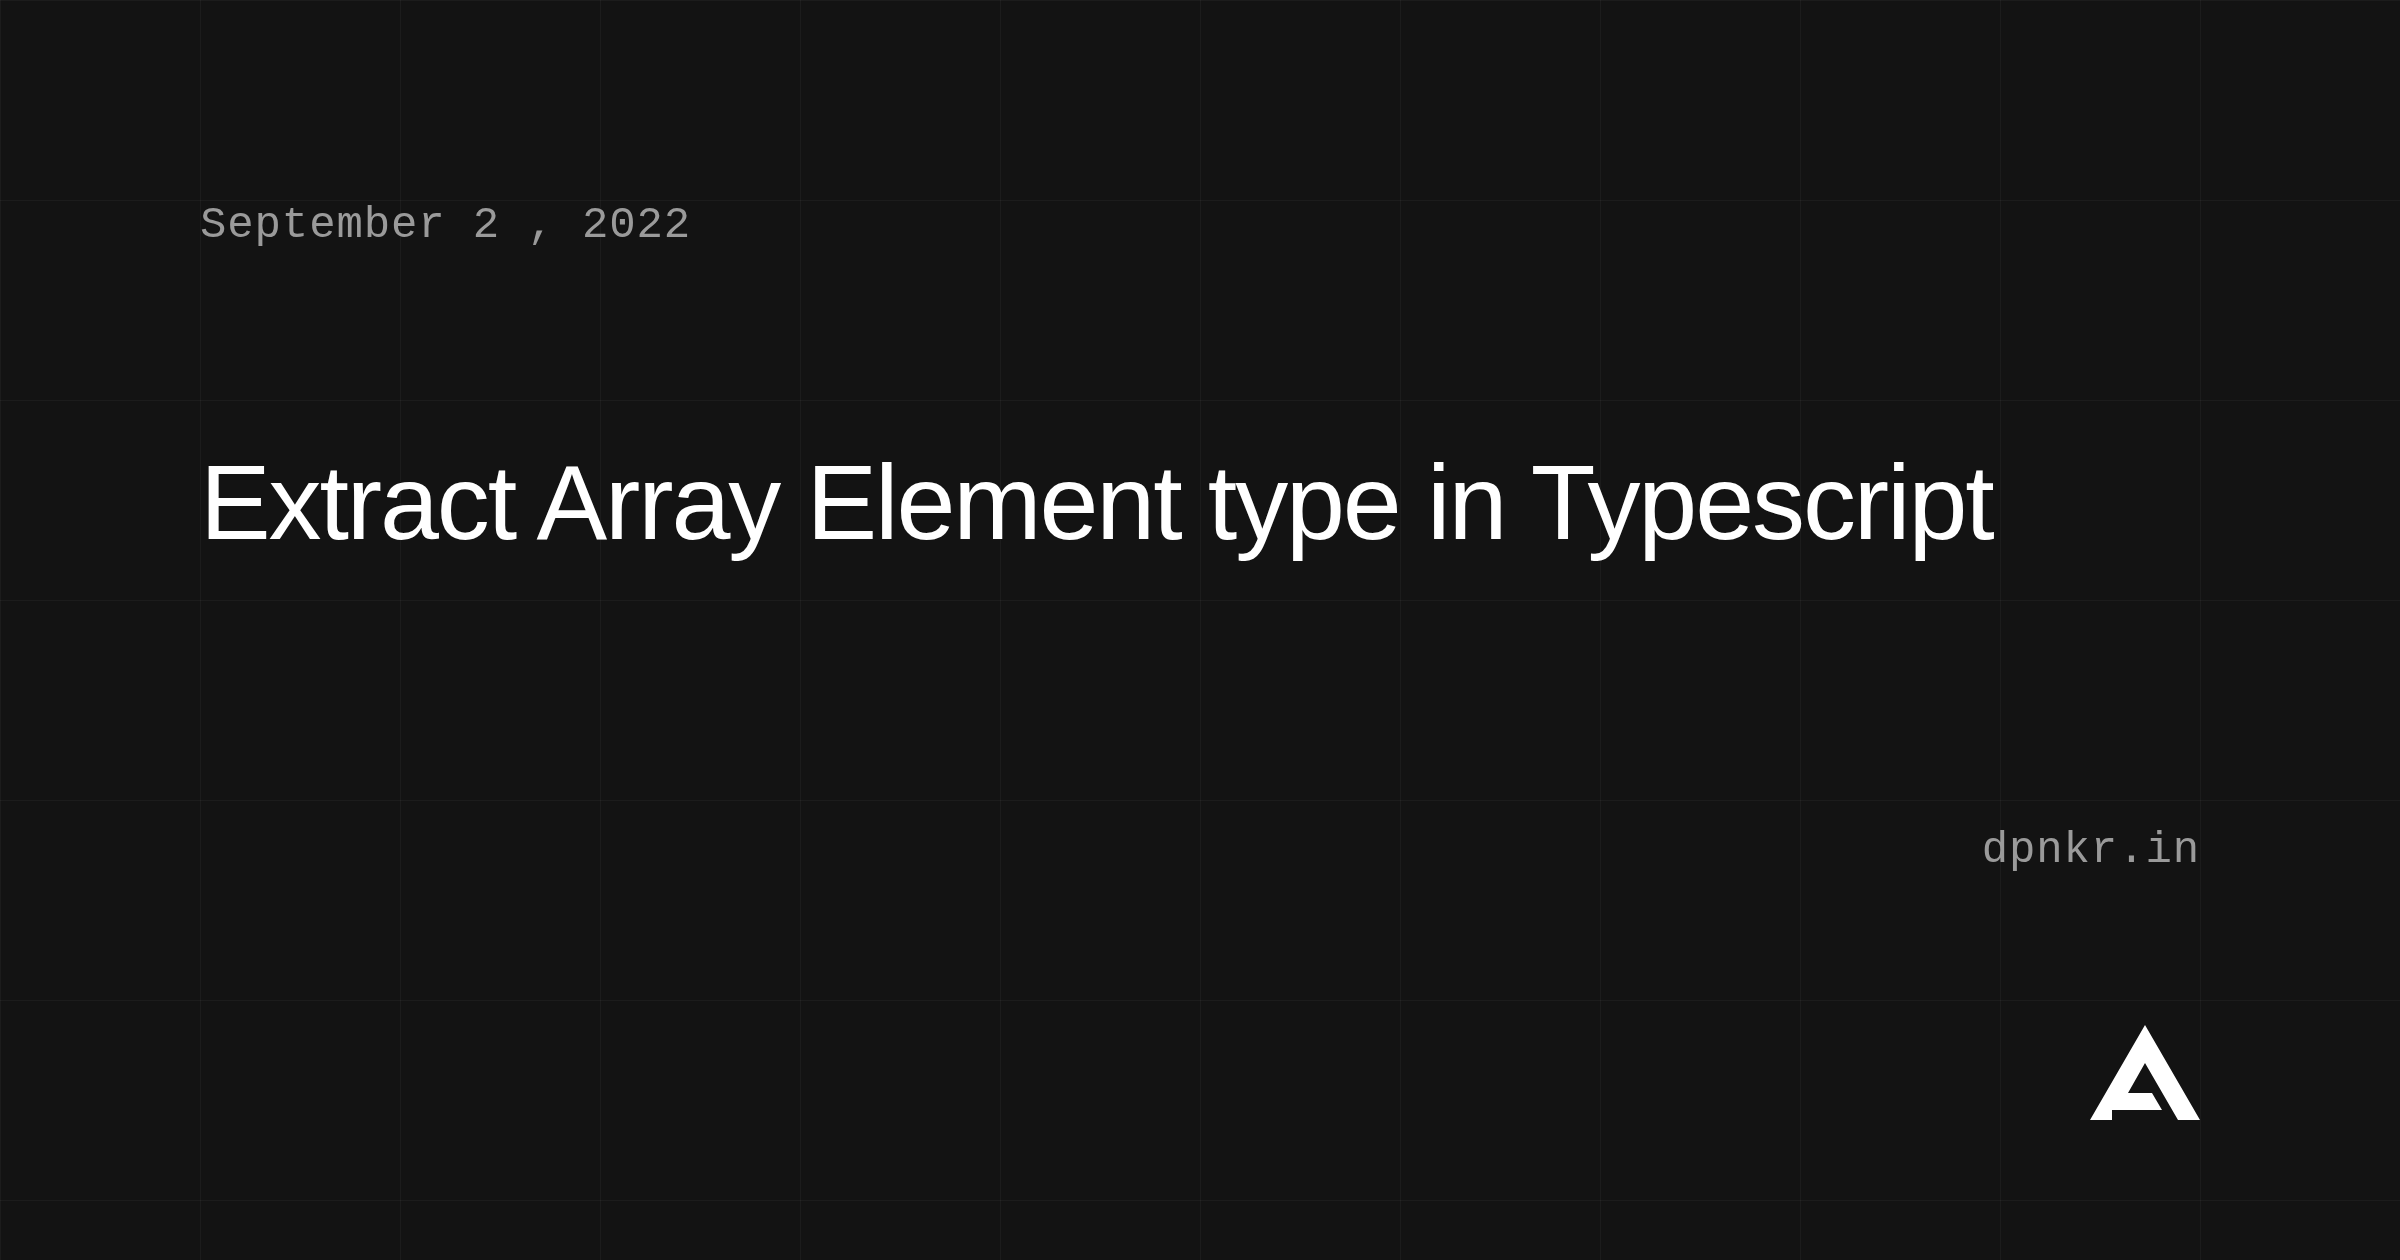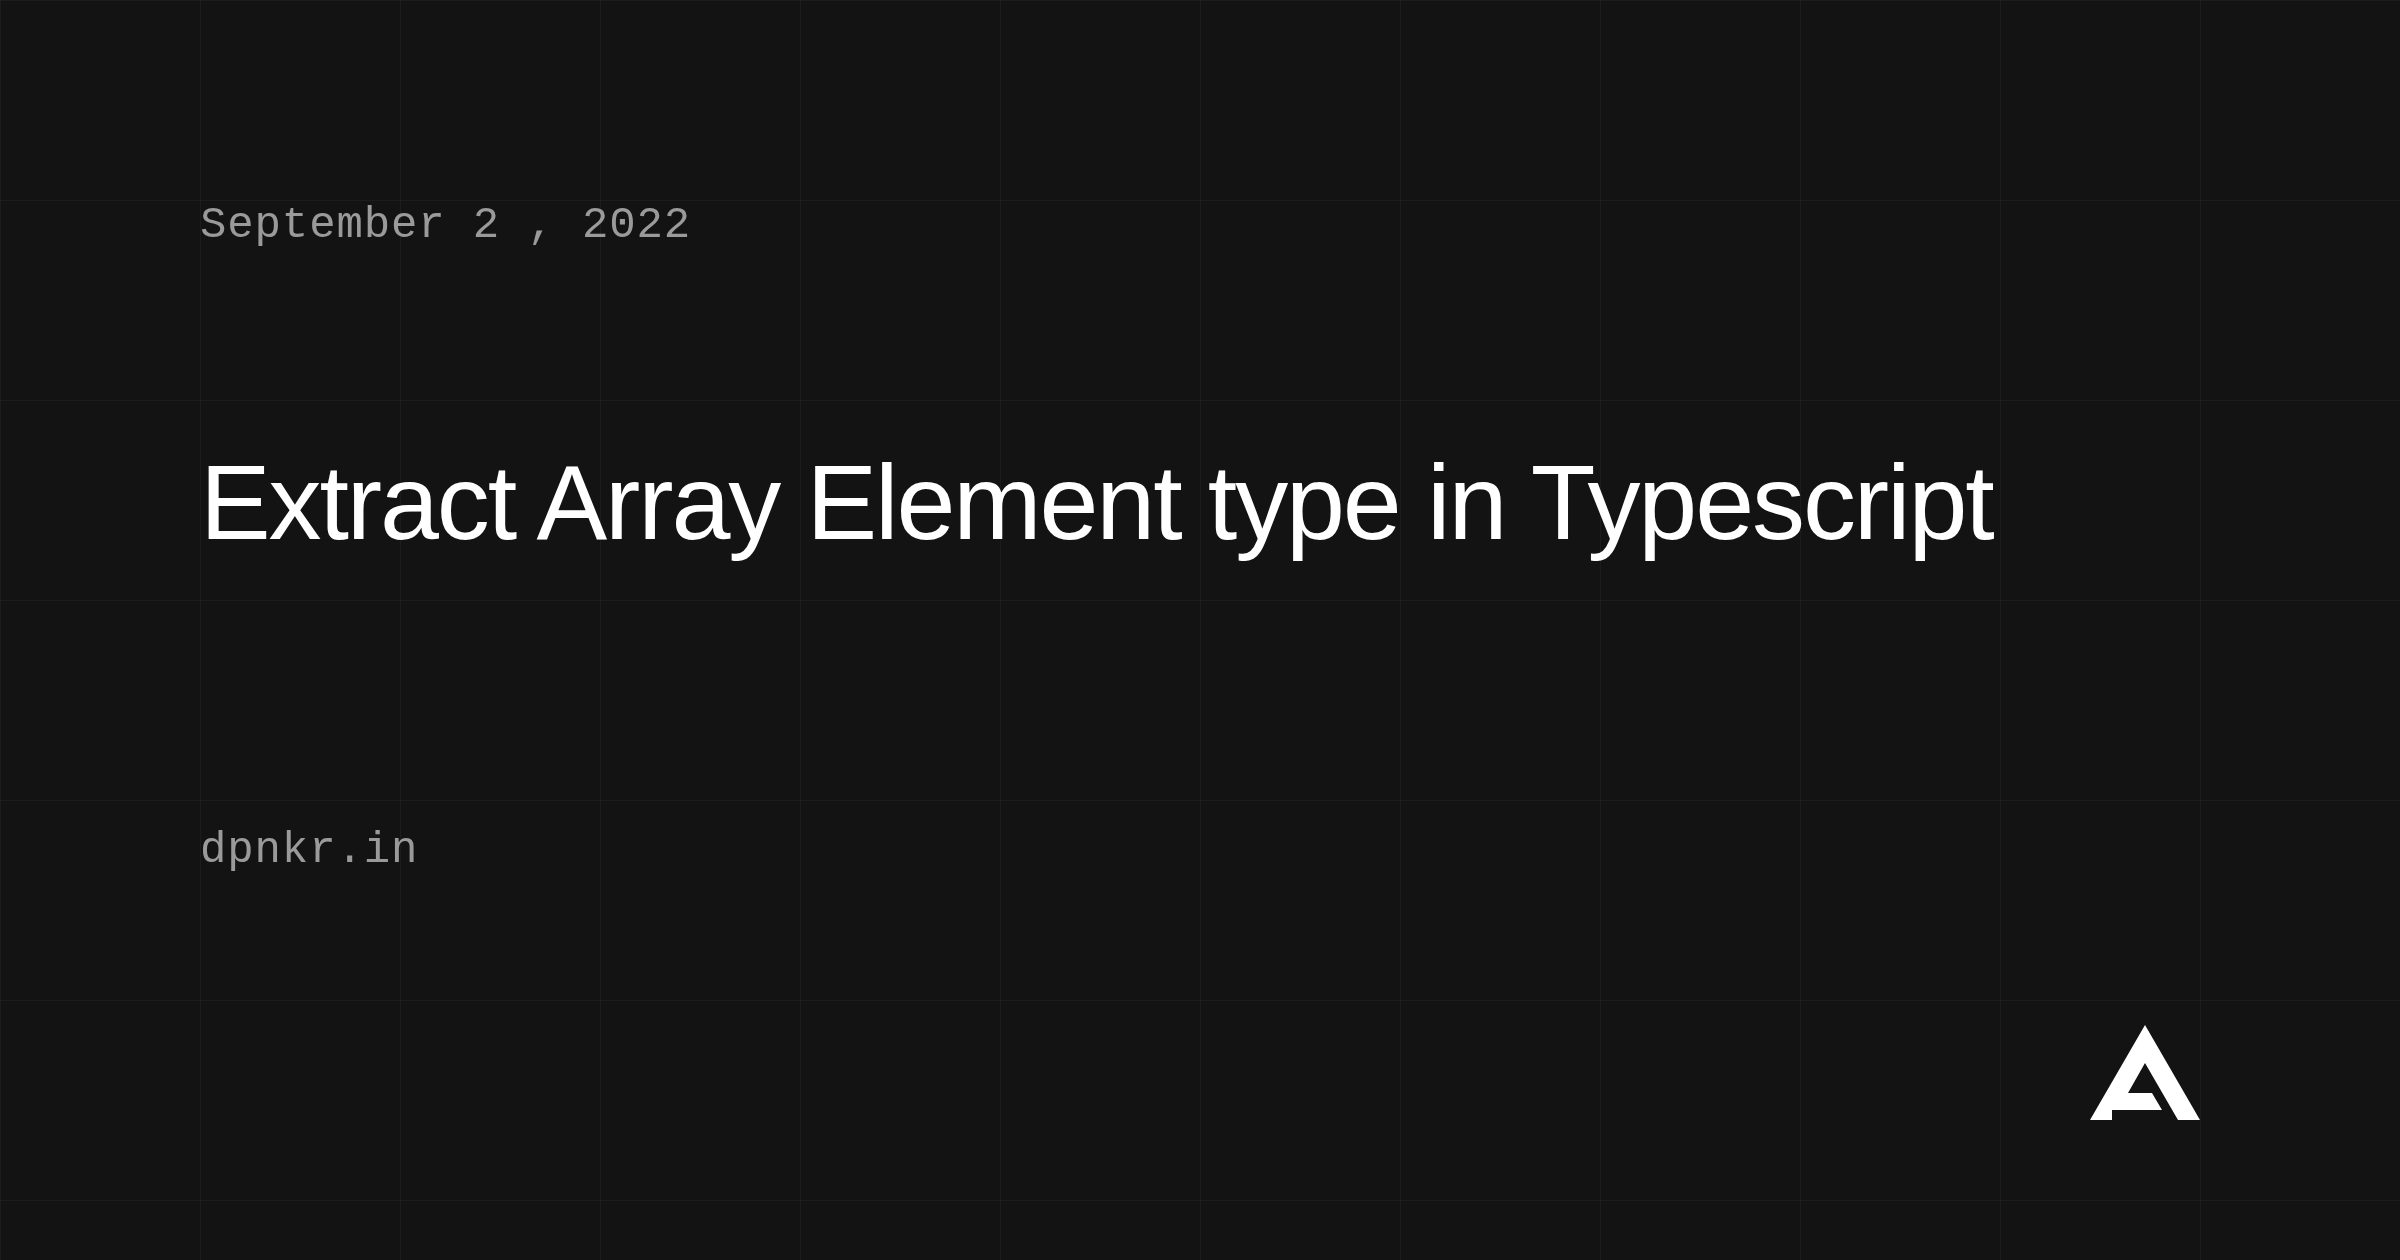--- a/index.html
+++ b/index.html
@@ -45,20 +45,21 @@
       line-height: 1.18;
       letter-spacing: -0.02em;
       margin-bottom: 260px;
     }
     
     .site-url {
       font-family: 'Courier New', Courier, monospace;
       font-size: 44px;
       color: #9a9a9a;
       letter-spacing: 0.02em;
+      text-align: right;
     }
     
     .logo {
       position: absolute;
       bottom: 140px;
       right: 200px;
       width: 110px;
       height: 95px;
     }
     

